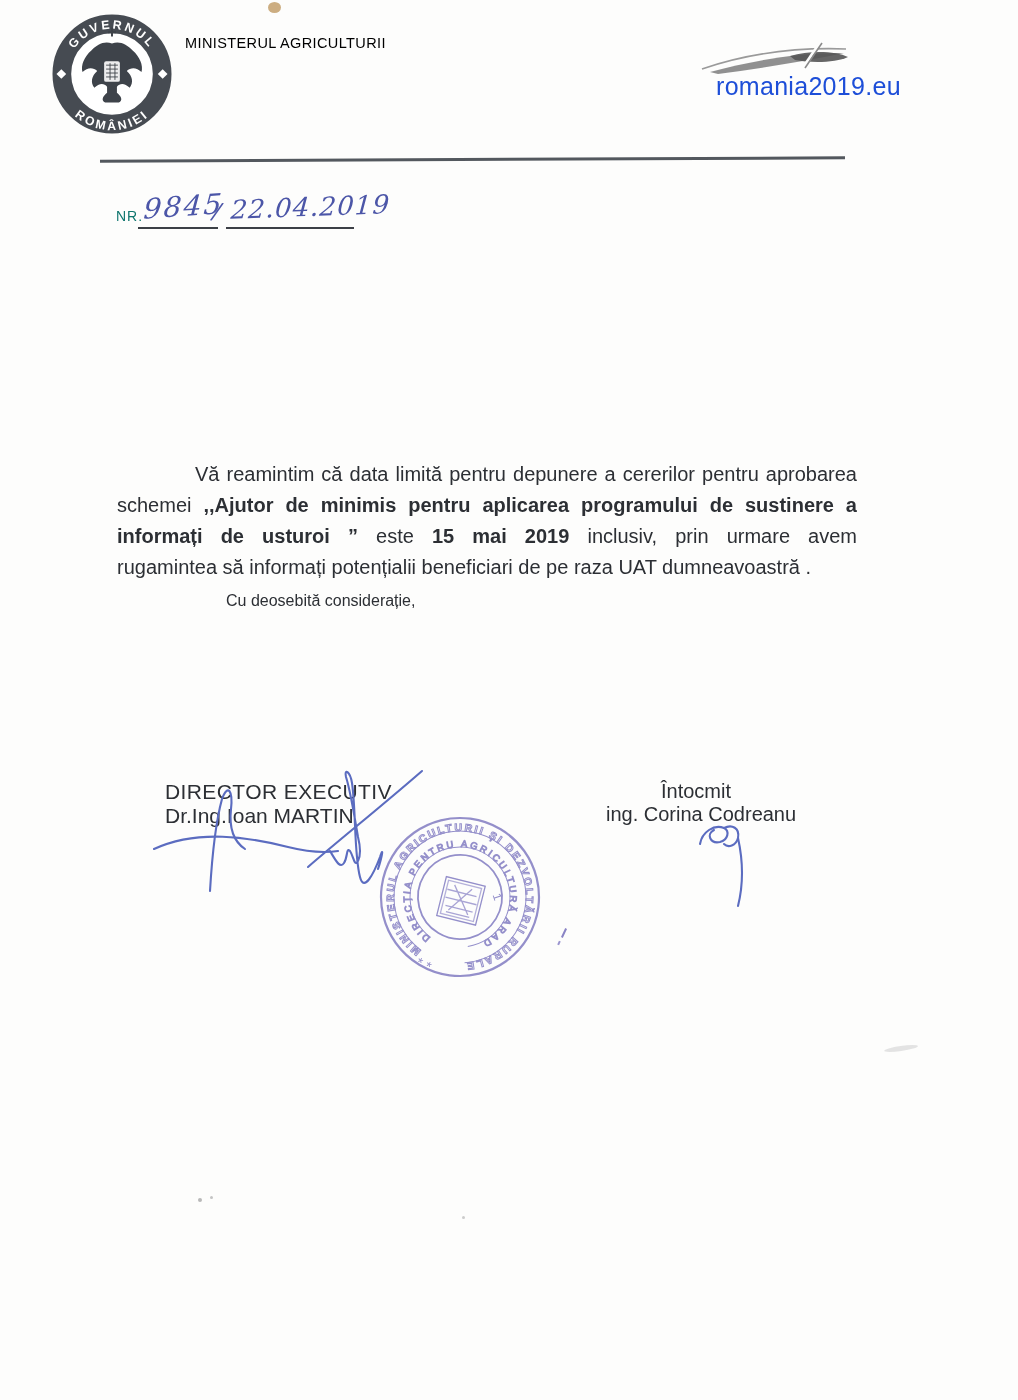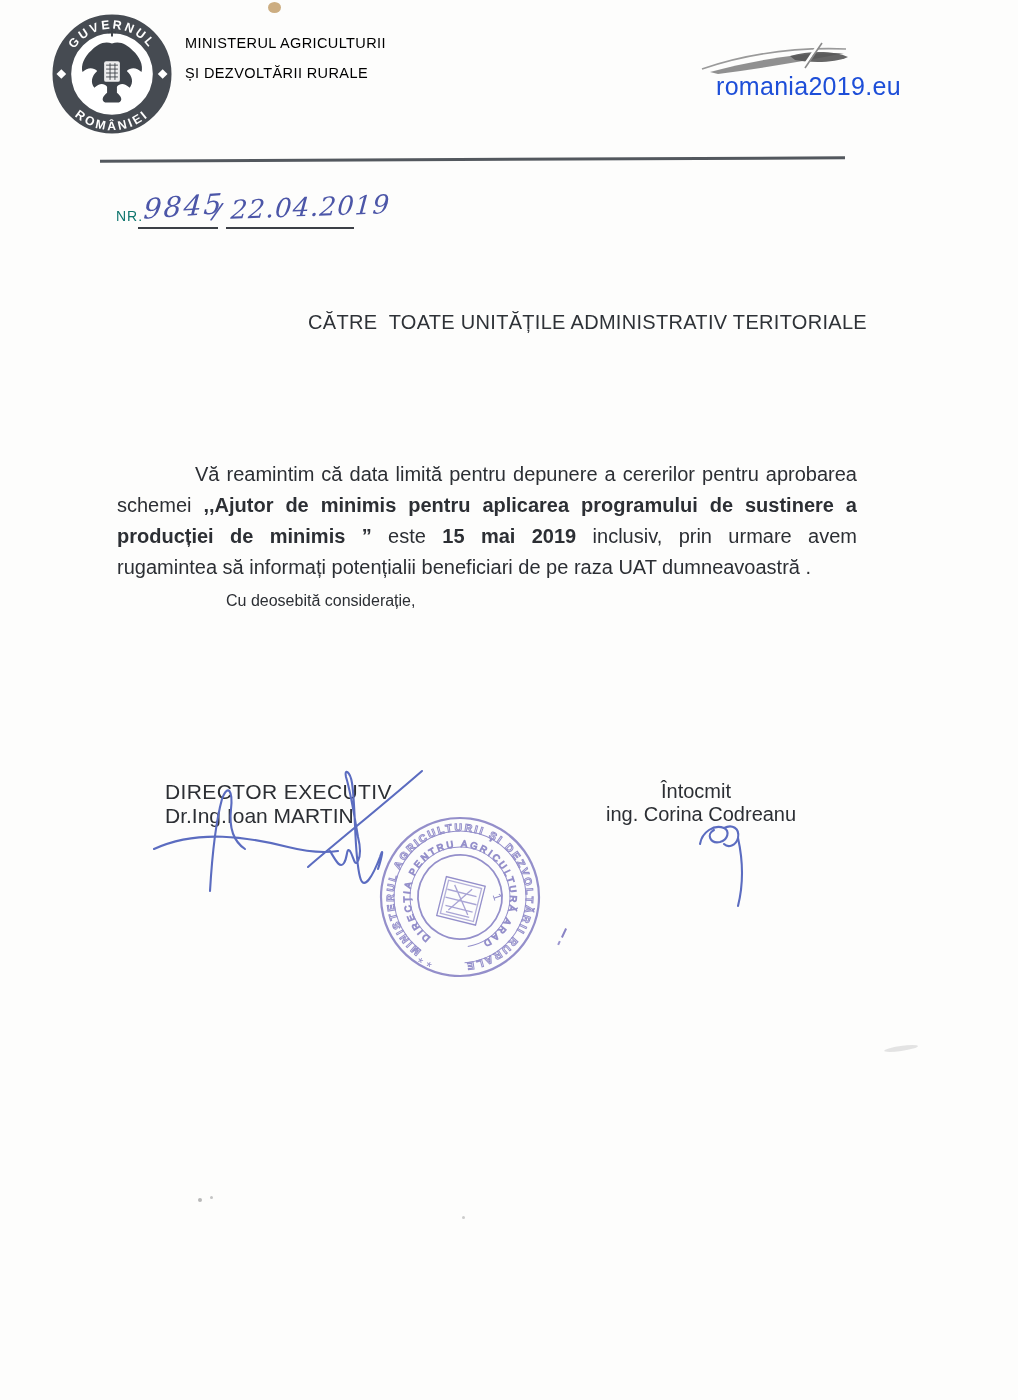--- a/index.html
+++ b/index.html
@@ -107,47 +107,45 @@
                C44,63 43,70 47,75 C52,70 57,70 60,74 L60,80 C55,84 54,88 58,90
                L72,90 C76,88 75,84 70,80 L70,74 C73,70 78,70 83,75 C87,70 86,63 80,58
                C84,54 90,54 95,59 C97,52 93,43 86,37 C80,31 73,27 65,30 Z" fill="#3e434a"></path>
       <rect x="57" y="48" width="16" height="21" rx="2" fill="#ffffff" opacity="0.9"></rect>
       <path d="M59,52 h12 M59,56 h12 M59,60 h12 M59,64 h12 M63,50 v17 M68,50 v17" stroke="#3e434a" stroke-width="1" fill="none" opacity="0.9"></path>
     </g>
   </svg>
 
   <div class="abs ministry">
     <div>MINISTERUL AGRICULTURII</div>
-    <div>ȘI DEZVOLTĂRII RURALE</div>
   </div>
 
   <svg class="abs brand-swoosh" width="155" height="34" viewBox="0 0 155 34">
     <path d="M4,27 C45,13 95,5 148,7" stroke="#9a9a9a" stroke-width="1.6" fill="none"></path>
     <path d="M12,30 C52,19 102,10 146,11 C108,19 60,27 20,32 Z" fill="#7d7d7d" opacity=".85"></path>
     <path d="M92,14 C112,8 138,9 150,15 C138,21 112,21 97,18 Z" fill="#555555" opacity=".9"></path>
     <path d="M121,2 L104,27" stroke="#fdfdfc" stroke-width="3" fill="none"></path>
     <path d="M124,1 L107,26" stroke="#8a8a8a" stroke-width="1.6" fill="none"></path>
   </svg>
   <div class="abs brand-text">romania2019.eu</div>
 
   <div class="abs rule"></div>
 
   <div class="abs nr-label">NR.</div>
   <div class="abs hand nr-num">9845</div>
   <div class="abs hand nr-slash">/</div>
   <div class="abs hand nr-date">22.04.2019</div>
   <div class="abs uline uline1"></div>
   <div class="abs uline uline2"></div>
 
-  <div class="abs recipient pre">CĂTRE  TOATE UNITĂȚILE ADMINISTRATIV TERITORIALE</div>
 
   <div class="abs body-block">
       <div class="body-line just ind"><span>Vă reamintim că  data limită pentru depunere a cererilor pentru aprobarea</span></div>
       <div class="body-line just"><span>schemei </span><span class="b">,,Ajutor de minimis pentru aplicarea programului de sustinere a</span></div>
-      <div class="body-line just"><span class="b">producției de minimis ”</span><span> este </span><span class="b">15 mai 2019</span><span> inclusiv, prin urmare avem</span></div>
+      <div class="body-line just"><span class="b">informați de usturoi ”</span><span> este </span><span class="b">15 mai 2019</span><span> inclusiv, prin urmare avem</span></div>
       <div class="body-line"><span>rugamintea să informați potențialii beneficiari de pe raza UAT dumneavoastră .</span></div>
     </div>
 
   <div class="abs closing">Cu deosebită considerație,</div>
 
   <div class="abs sig-title-left">DIRECTOR EXECUTIV</div>
   <div class="abs sig-name-left">Dr.Ing.Ioan MARTIN</div>
   <div class="abs sig-title-right">Întocmit</div>
   <div class="abs sig-name-right">ing. Corina Codreanu</div>
 

